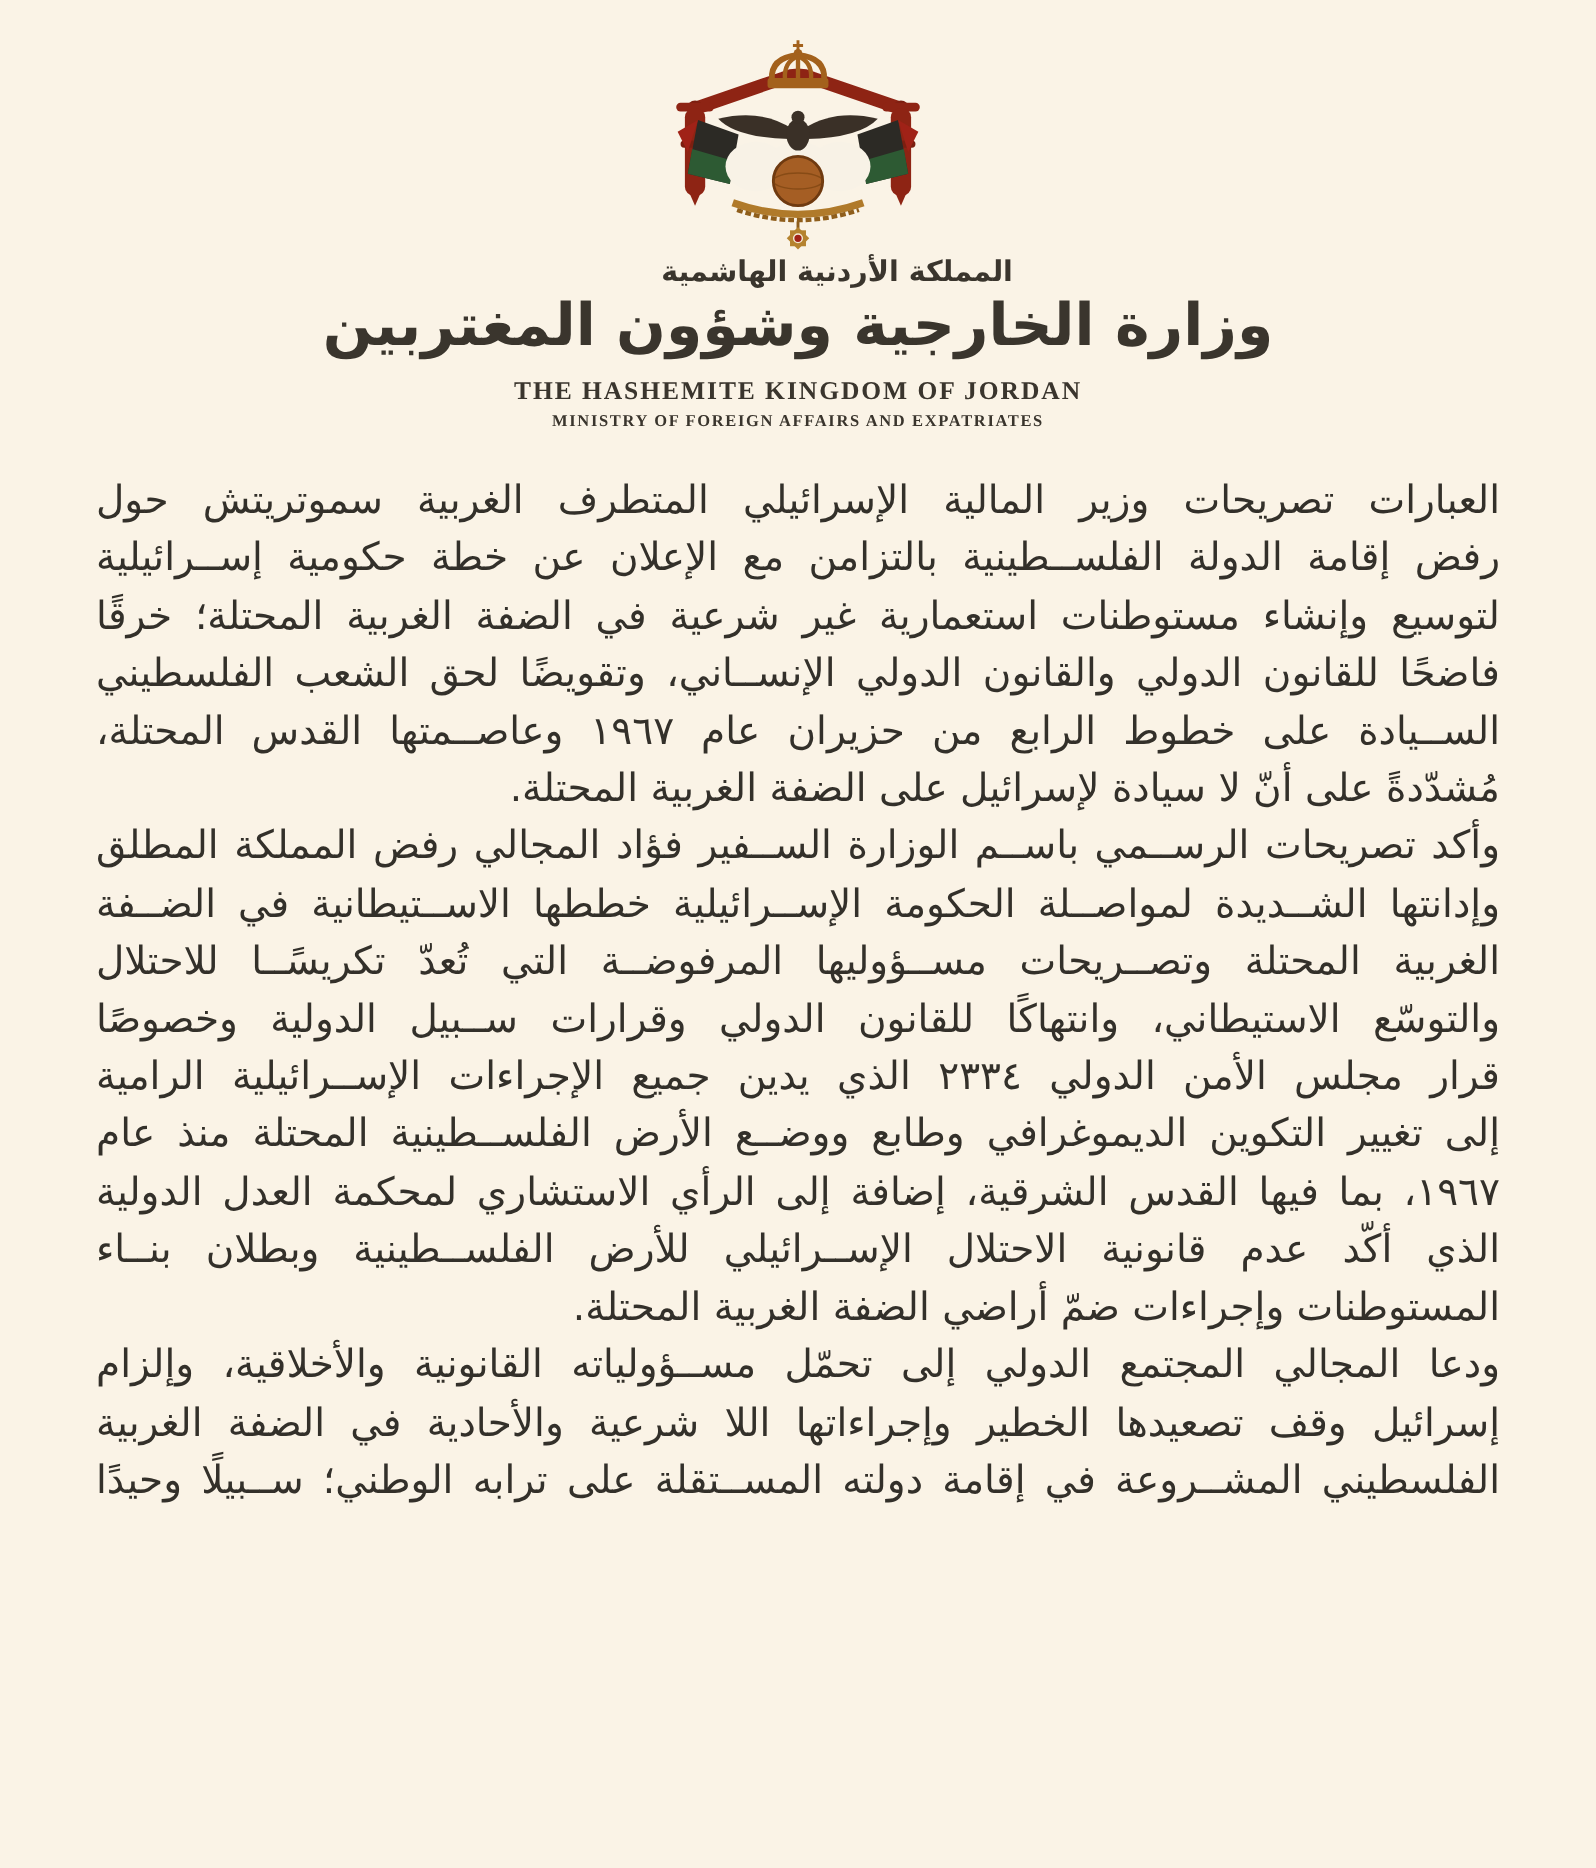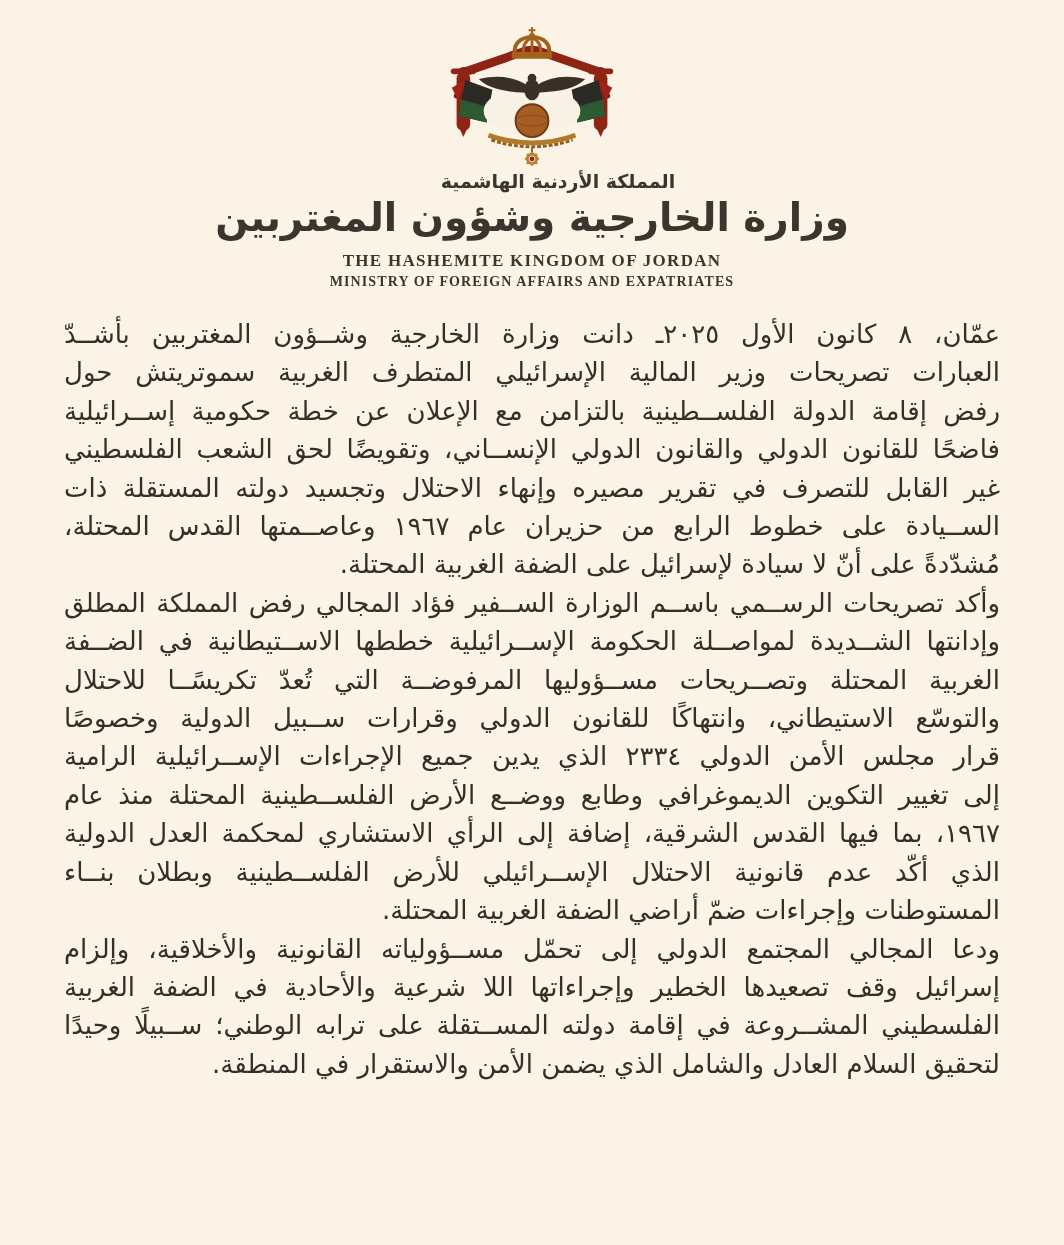--- a/index.html
+++ b/index.html
@@ -21,21 +21,21 @@
     font-size:39px; font-weight:bold; line-height:50px;
     letter-spacing:-0.5px; color:#3a352d;
   }
   .kingdom-en{
     font-family:"Liberation Serif",serif; font-weight:bold;
     font-size:17px; line-height:20px; letter-spacing:1.3px;
     margin-top:8px; color:#3a352d;
   }
   .ministry-en{
     font-family:"Liberation Serif",serif; font-weight:bold;
-    font-size:14px; line-height:19px; letter-spacing:1.1px;
+    font-size:11px; line-height:19px; letter-spacing:1.1px;
     margin-top:1px; color:#3a352d;
   }
   main{
     direction:rtl;
     margin:24px 64px 0 64px;
     font-size:26px;
     line-height:38.4px;
     color:#33302a;
   }
   .line{
@@ -122,39 +122,37 @@
 
     <div class="ministry-ar" dir="rtl">وزارة الخارجية وشؤون المغتربين</div>
 
     <div class="kingdom-en">THE HASHEMITE KINGDOM OF JORDAN</div>
 
     <div class="ministry-en">MINISTRY OF FOREIGN AFFAIRS AND EXPATRIATES</div>
   </header>
 
   <main>
     <div class="paragraph">
-        <div class="line">عمّان، ٨ كانون الأول ٢٠٢٥ـ دانت وزارة الخارجية وشــؤون المغتربين بأشــدّ</div>
         <div class="line">العبارات تصريحات وزير المالية الإسرائيلي المتطرف الغربية سموتريتش حول</div>
         <div class="line">رفض إقامة الدولة الفلســطينية بالتزامن مع الإعلان عن خطة حكومية إســرائيلية</div>
+        <div class="line">لتوسيع وإنشاء مستوطنات استعمارية غير شرعية في الضفة الغربية المحتلة؛ خرقًا</div>
         <div class="line">فاضحًا للقانون الدولي والقانون الدولي الإنســاني، وتقويضًا لحق الشعب الفلسطيني</div>
-        <div class="line">غير القابل للتصرف في تقرير مصيره وإنهاء الاحتلال وتجسيد دولته المستقلة ذات</div>
         <div class="line">الســيادة على خطوط الرابع من حزيران عام ١٩٦٧ وعاصــمتها القدس المحتلة،</div>
         <div class="line line-last">مُشدّدةً على أنّ لا سيادة لإسرائيل على الضفة الغربية المحتلة.</div>
       </div>
     <div class="paragraph">
         <div class="line">وأكد تصريحات الرســمي باســم الوزارة الســفير فؤاد المجالي رفض المملكة المطلق</div>
         <div class="line">وإدانتها الشــديدة لمواصــلة الحكومة الإســرائيلية خططها الاســتيطانية في الضــفة</div>
         <div class="line">الغربية المحتلة وتصــريحات مســؤوليها المرفوضــة التي تُعدّ تكريسًــا للاحتلال</div>
         <div class="line">والتوسّع الاستيطاني، وانتهاكًا للقانون الدولي وقرارات ســبيل الدولية وخصوصًا</div>
         <div class="line">قرار مجلس الأمن الدولي ٢٣٣٤ الذي يدين جميع الإجراءات الإســرائيلية الرامية</div>
         <div class="line">إلى تغيير التكوين الديموغرافي وطابع ووضــع الأرض الفلســطينية المحتلة منذ عام</div>
         <div class="line">١٩٦٧، بما فيها القدس الشرقية، إضافة إلى الرأي الاستشاري لمحكمة العدل الدولية</div>
         <div class="line">الذي أكّد عدم قانونية الاحتلال الإســرائيلي للأرض الفلســطينية وبطلان بنــاء</div>
         <div class="line line-last">المستوطنات وإجراءات ضمّ أراضي الضفة الغربية المحتلة.</div>
       </div>
     <div class="paragraph">
         <div class="line">ودعا المجالي المجتمع الدولي إلى تحمّل مســؤولياته القانونية والأخلاقية، وإلزام</div>
         <div class="line">إسرائيل وقف تصعيدها الخطير وإجراءاتها اللا شرعية والأحادية في الضفة الغربية</div>
         <div class="line">الفلسطيني المشــروعة في إقامة دولته المســتقلة على ترابه الوطني؛ ســبيلًا وحيدًا</div>
-        <div class="line line-last">لتحقيق السلام العادل والشامل الذي يضمن الأمن والاستقرار في المنطقة.</div>
       </div>
   </main>
 </div>
 
 </body></html>

